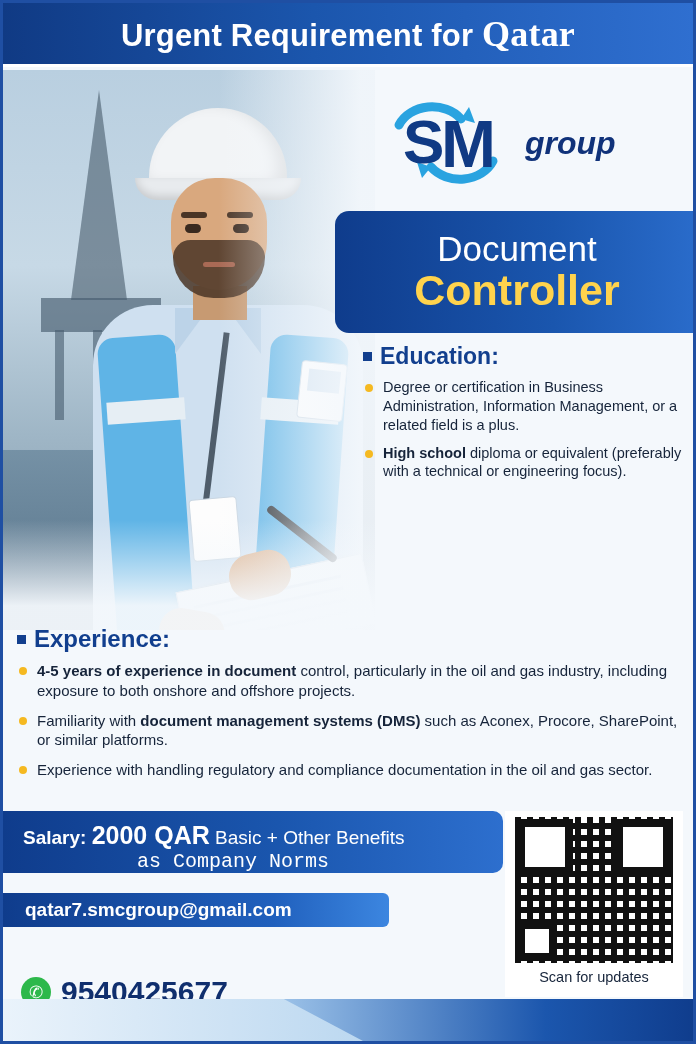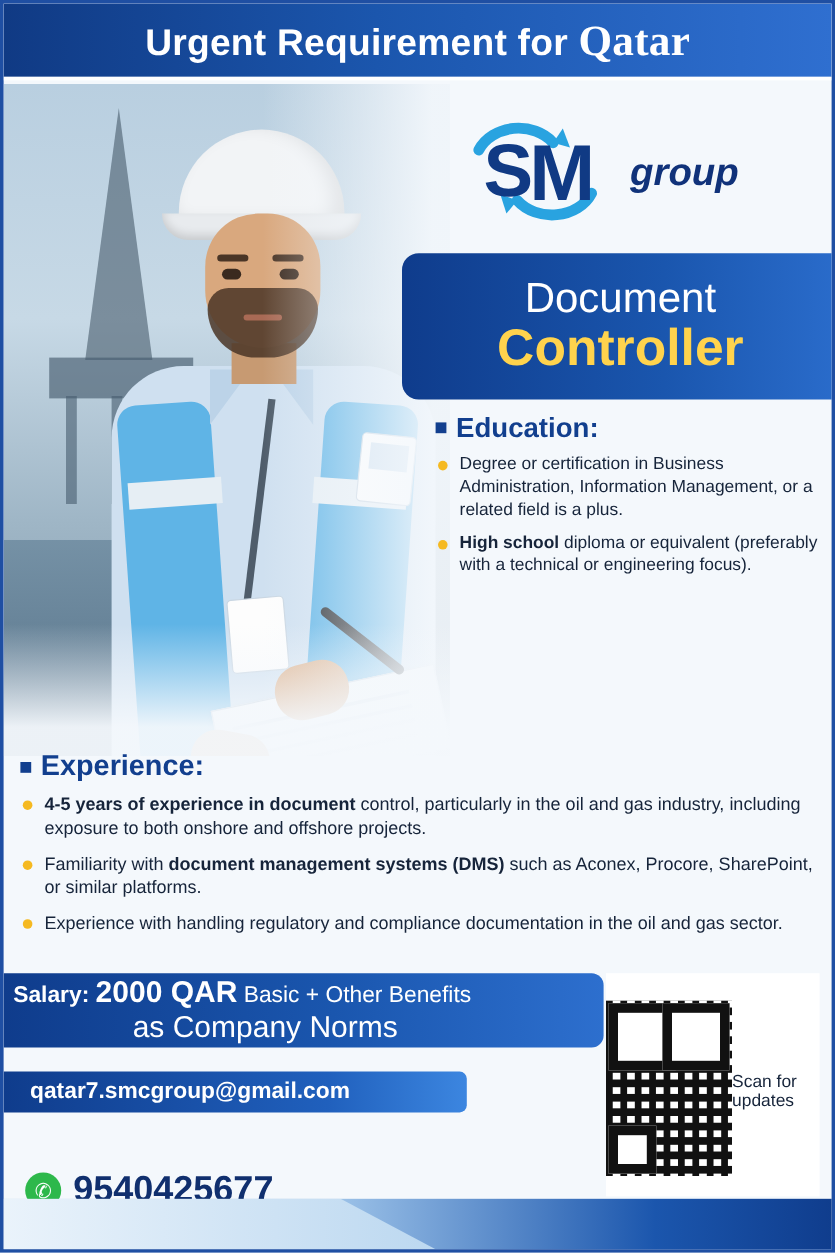--- a/index.html
+++ b/index.html
@@ -234,26 +234,26 @@
   }
   .exp .sec-head { font-size: 24px; }
   .exp .bullets li { font-size: 15px; margin-bottom: 10px; line-height: 1.32; }
 
   
   .salary {
     position: absolute; top: 808px; left: 0; width: 500px; height: 62px;
     background: linear-gradient(90deg,#0f3c8c 0%, #1a56ae 55%, #2d6fce 100%);
     border-radius: 0 10px 10px 0;
     color: #ffffff; display: flex; flex-direction: column;
-    justify-content: center; padding-left: 8px;
+    justify-content: flex-end; padding-left: 20px;
   }
   .salary-l1 { font-size: 19px; }
   .salary-l1 .amt { font-size: 25px; font-weight: bold; color: #ffffff; }
   .salary-l1 .lbl { font-weight: bold; }
-  .salary-l2 { font-size: 25px; text-align: center; width: 420px; }
+  .salary-l2 { font-size: 20px; text-align: center; width: 420px; font-family: Liberation Mono, monospace; }
 
   
   .contact {
     position: absolute; top: 880px; left: 22px; width: 470px;
   }
   .contact-line {
     font-size: 15.5px; color: #16243a; line-height: 1.35;
   }
   .contact-line b { color: #123f8e; }
   .email-bar {
@@ -270,21 +270,21 @@
   .phone-icon {
     width: 30px; height: 30px; border-radius: 50%;
     background: #2db84b; color: #fff; display: flex;
     align-items: center; justify-content: center; font-size: 17px;
   }
   .phone-num { font-size: 30px; font-weight: bold; color: #102f6e; }
 
   
   .qr-box {
     position: absolute; top: 808px; left: 502px; width: 178px; height: 186px;
-    background: #ffffff; display: flex; flex-direction: row;
+    background: #ffffff; display: flex; flex-direction: column;
     align-items: center; justify-content: flex-start; padding-top: 6px;
   }
   .qr {
     width: 158px; height: 146px;
     background-color: #ffffff;
     background-image:
       repeating-linear-gradient(90deg,#111 0 6px, transparent 6px 12px),
       repeating-linear-gradient(0deg,#111 0 6px, transparent 6px 12px);
     background-size: 12px 12px, 12px 12px;
     position: relative;

